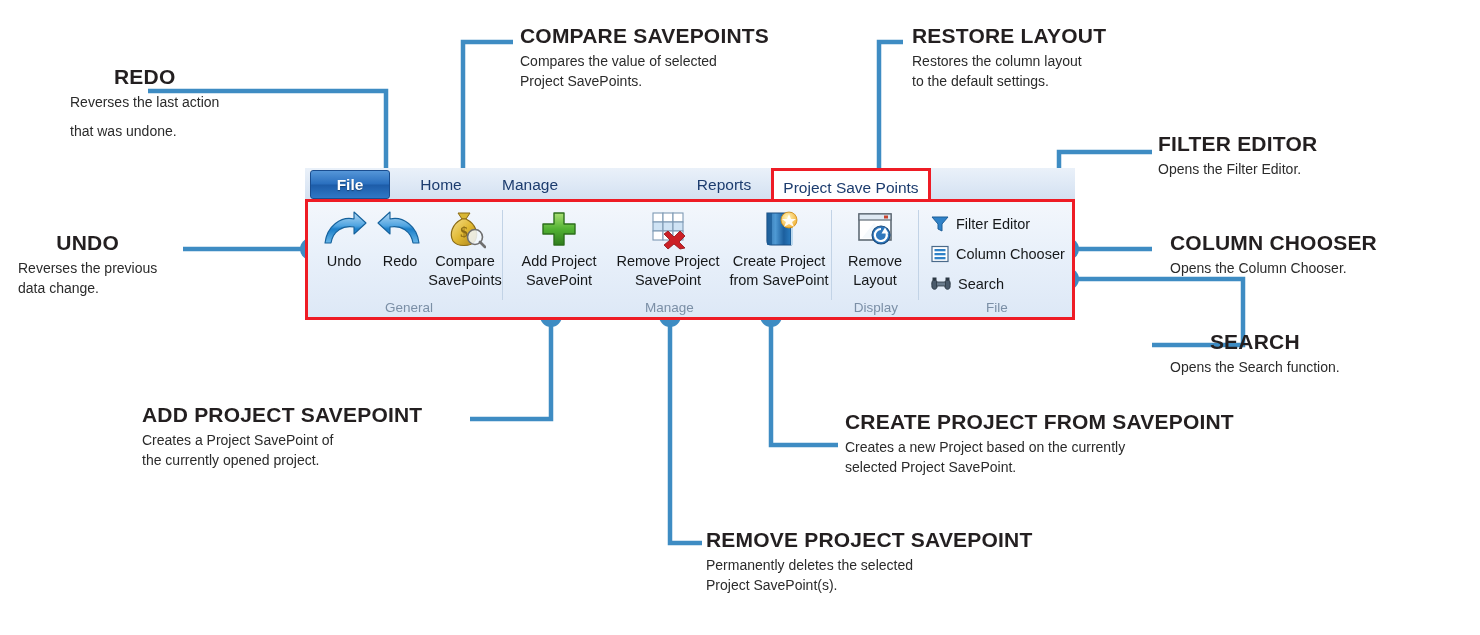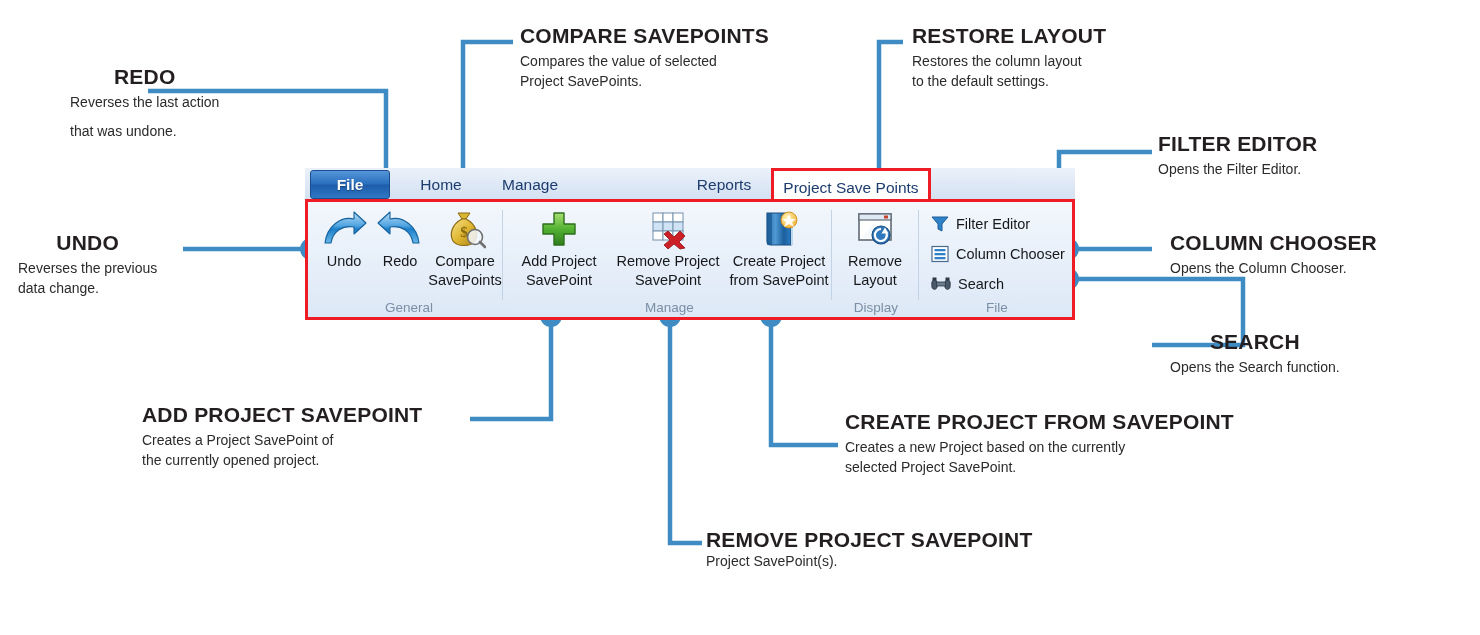--- a/index.html
+++ b/index.html
@@ -331,16 +331,17 @@
   </div>
 
   <div class="callout" style="left:845px;top:411px;">
     <div class="ttl">CREATE PROJECT FROM SAVEPOINT</div>
     <div class="desc">Creates a new Project based on the currently</div>
     <div class="desc" style="margin-top:0">selected Project SavePoint.</div>
   </div>
 
   <div class="callout" style="left:706px;top:529px;">
     <div class="ttl">REMOVE PROJECT SAVEPOINT</div>
+    <div class="desc">Permanently deletes the selected</div>
     <div class="desc" style="margin-top:0">Project SavePoint(s).</div>
   </div>
 
 </div>
 
 </body></html>

